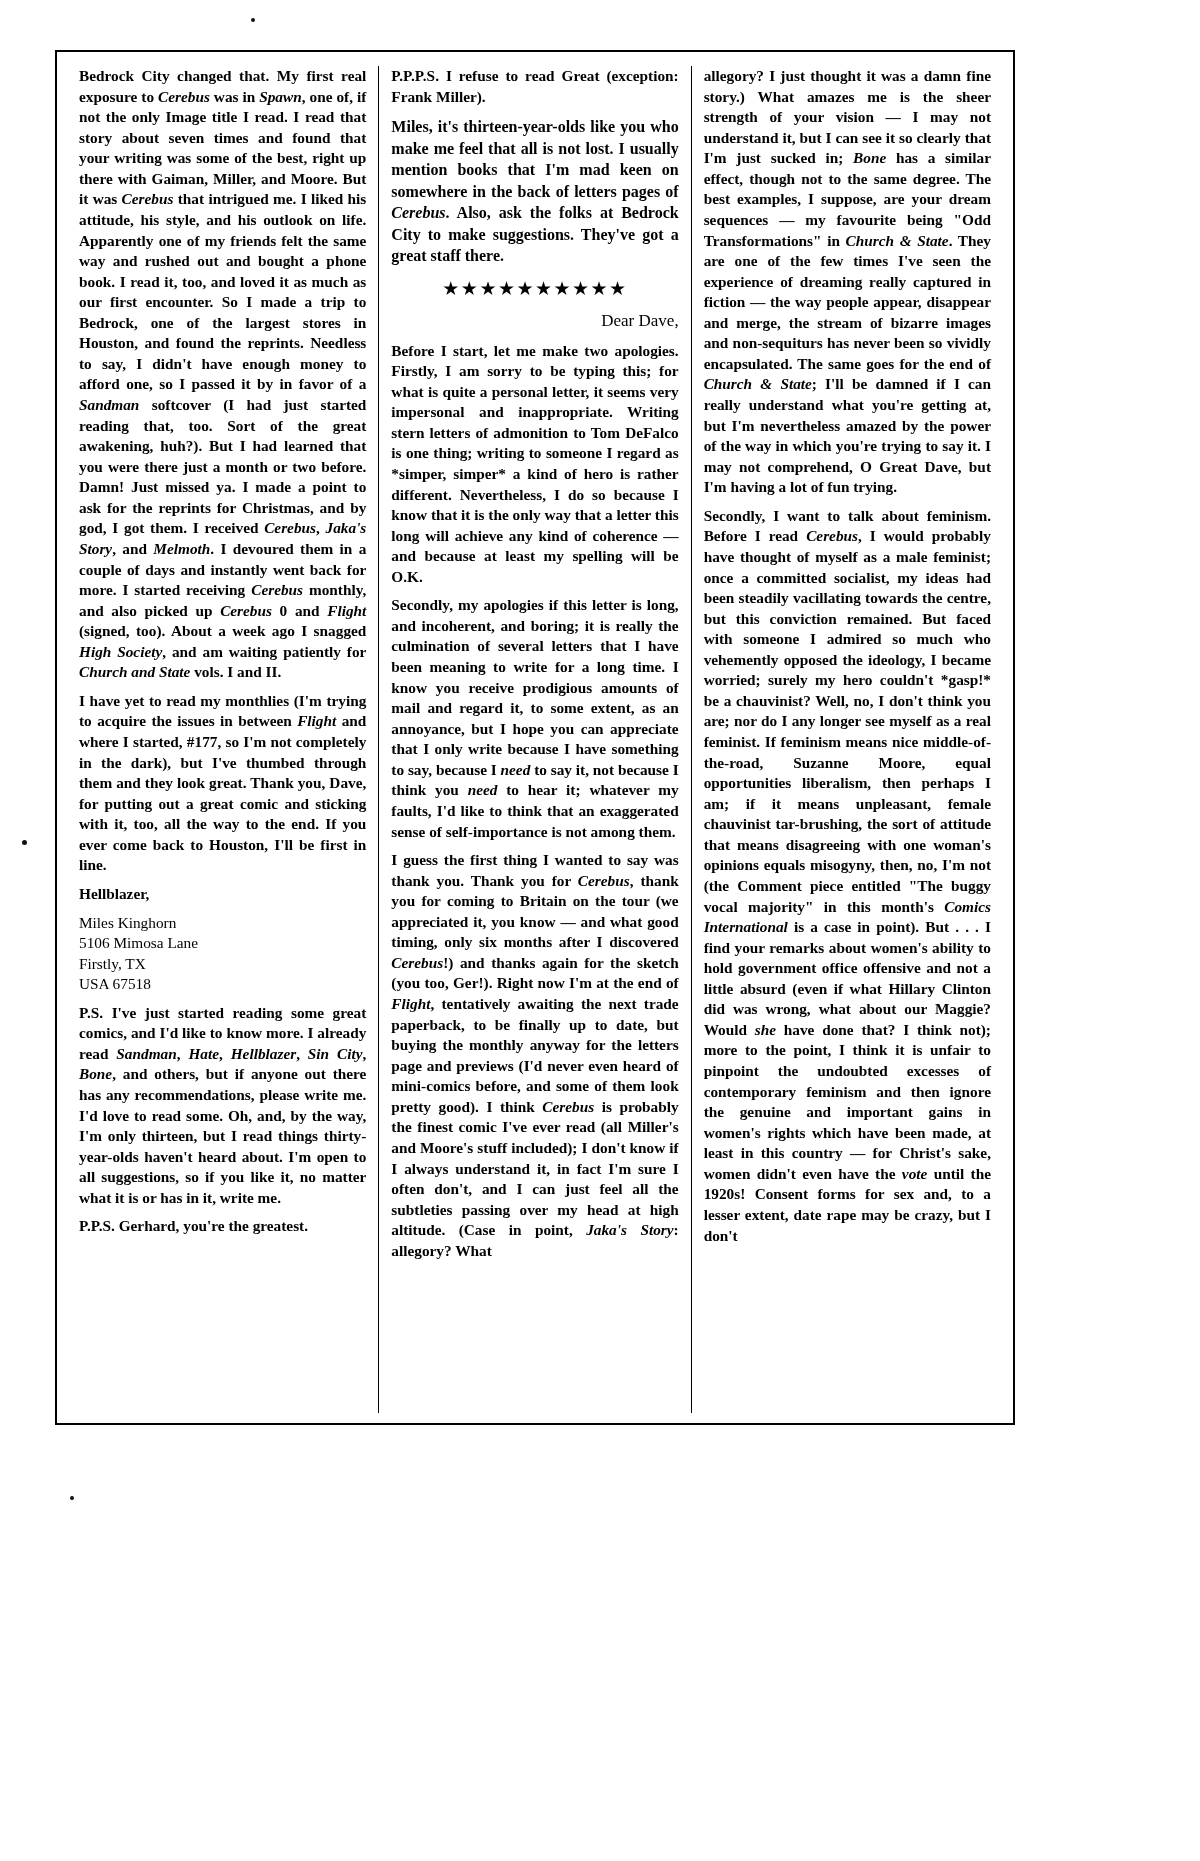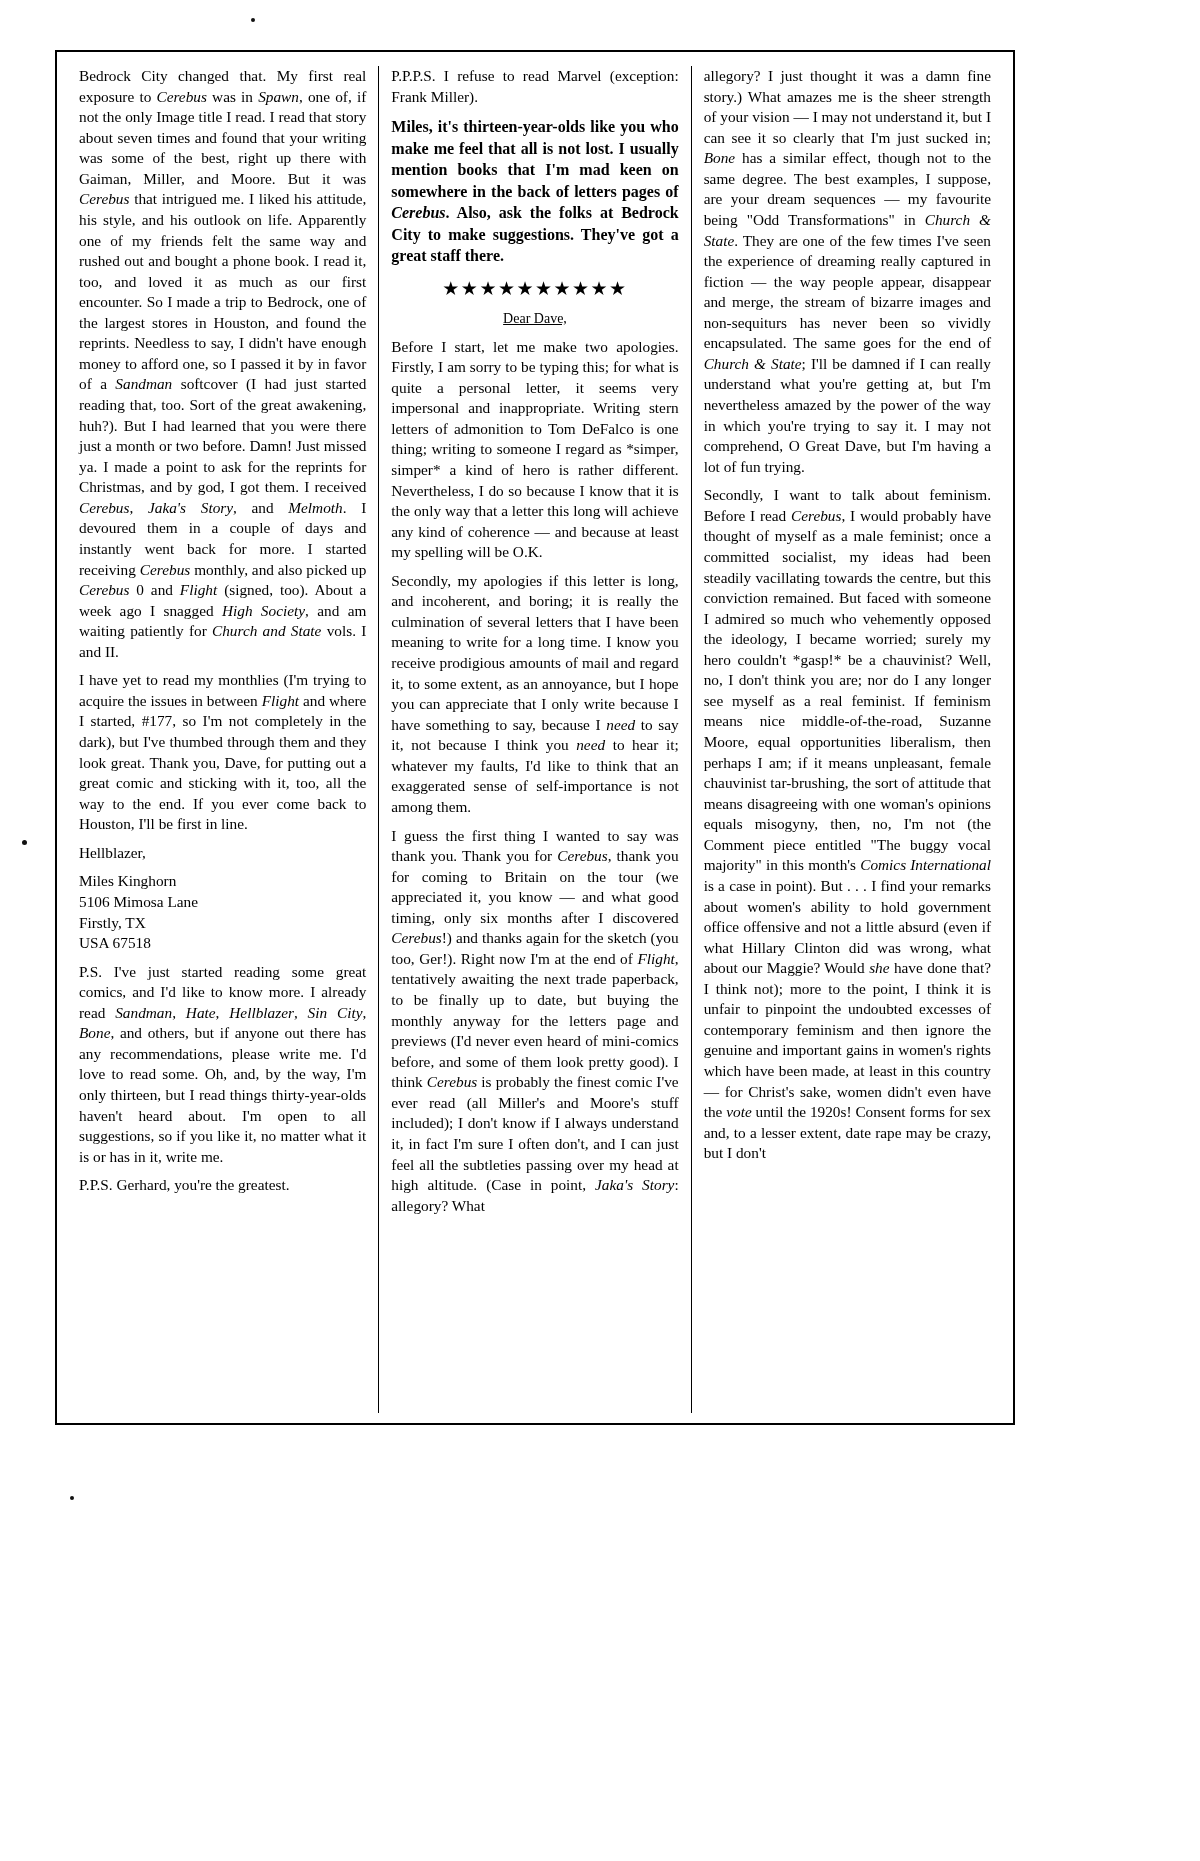--- a/index.html
+++ b/index.html
@@ -55,20 +55,21 @@
   .col + .col {
     border-left: 1.5px solid #000;
   }
   .col p {
     margin: 0 0 0 0;
     font-size: 15.3px;
     line-height: 1.345;
     text-align: justify;
     text-justify: inter-word;
     hyphens: manual;
+    font-weight: bold;
   }
   .col p + p {
     margin-top: 8px;
   }
   .bold-note p {
     font-weight: bold;
     font-size: 16px;
   }
   .addr {
     font-size: 15.3px;
@@ -76,25 +77,24 @@
     text-align: left;
   }
   .stars {
     text-align: center;
     font-size: 19px;
     letter-spacing: 1.5px;
     margin: 12px 0 12px 0;
     line-height: 1;
   }
   .salutation {
-    font-size: 14px;
+    font-size: 17px;
     line-height: 1.345;
-    text-align: center;
+    text-align: right;
     margin-bottom: 8px;
-    text-decoration: underline;
   }
   i { font-style: italic; }
 </style>
 </head>
 <body>
 
 <div class="page">
 
   <div class="speck" style="left:251px;top:18px;width:4px;height:4px;"></div>
   <div class="speck" style="left:1000px;top:178px;width:4px;height:4px;"></div>
@@ -112,21 +112,21 @@
           <div>Miles Kinghorn</div>
           <div>5106 Mimosa Lane</div>
           <div>Firstly, TX</div>
           <div>USA  67518</div>
         </div>
         <p style="margin-top:8px;">P.S. I've just started reading some great comics, and I'd like to know more. I already read <i>Sandman</i>, <i>Hate</i>, <i>Hellblazer</i>, <i>Sin City</i>, <i>Bone</i>, and others, but if anyone out there has any recommendations, please write me. I'd love to read some. Oh, and, by the way, I'm only thirteen, but I read things thirty-year-olds haven't heard about. I'm open to all suggestions, so if you like it, no matter what it is or has in it, write me.</p>
         <p>P.P.S. Gerhard, you're the greatest.</p>
       </div>
 
       <div class="col">
-        <p>P.P.P.S. I refuse to read Marvel (exception: Frank Miller).</p>
+        <p>P.P.P.S. I refuse to read Great (exception: Frank Miller).</p>
         <div class="bold-note" style="margin-top:9px;">
           <p>Miles, it's thirteen-year-olds like you who make me feel that all is not lost. I usually mention books that I'm mad keen on somewhere in the back of letters pages of <i>Cerebus</i>. Also, ask the folks at Bedrock City to make suggestions. They've got a great staff there.</p>
         </div>
         <div class="stars">★★★★★★★★★★</div>
         <div class="salutation">Dear Dave,</div>
         <p>Before I start, let me make two apologies. Firstly, I am sorry to be typing this; for what is quite a personal letter, it seems very impersonal and inappropriate. Writing stern letters of admonition to Tom DeFalco is one thing; writing to someone I regard as *simper, simper* a kind of hero is rather different. Nevertheless, I do so because I know that it is the only way that a letter this long will achieve any kind of coherence — and because at least my spelling will be O.K.</p>
         <p>Secondly, my apologies if this letter is long, and incoherent, and boring; it is really the culmination of several letters that I have been meaning to write for a long time. I know you receive prodigious amounts of mail and regard it, to some extent, as an annoyance, but I hope you can appreciate that I only write because I have something to say, because I <i>need</i> to say it, not because I think you <i>need</i> to hear it; whatever my faults, I'd like to think that an exaggerated sense of self-importance is not among them.</p>
         <p>I guess the first thing I wanted to say was thank you. Thank you for <i>Cerebus</i>, thank you for coming to Britain on the tour (we appreciated it, you know — and what good timing, only six months after I discovered <i>Cerebus</i>!) and thanks again for the sketch (you too, Ger!). Right now I'm at the end of <i>Flight</i>, tentatively awaiting the next trade paperback, to be finally up to date, but buying the monthly anyway for the letters page and previews (I'd never even heard of mini-comics before, and some of them look pretty good). I think <i>Cerebus</i> is probably the finest comic I've ever read (all Miller's and Moore's stuff included); I don't know if I always understand it, in fact I'm sure I often don't, and I can just feel all the subtleties passing over my head at high altitude. (Case in point, <i>Jaka's Story</i>: allegory? What</p>
       </div>
 

